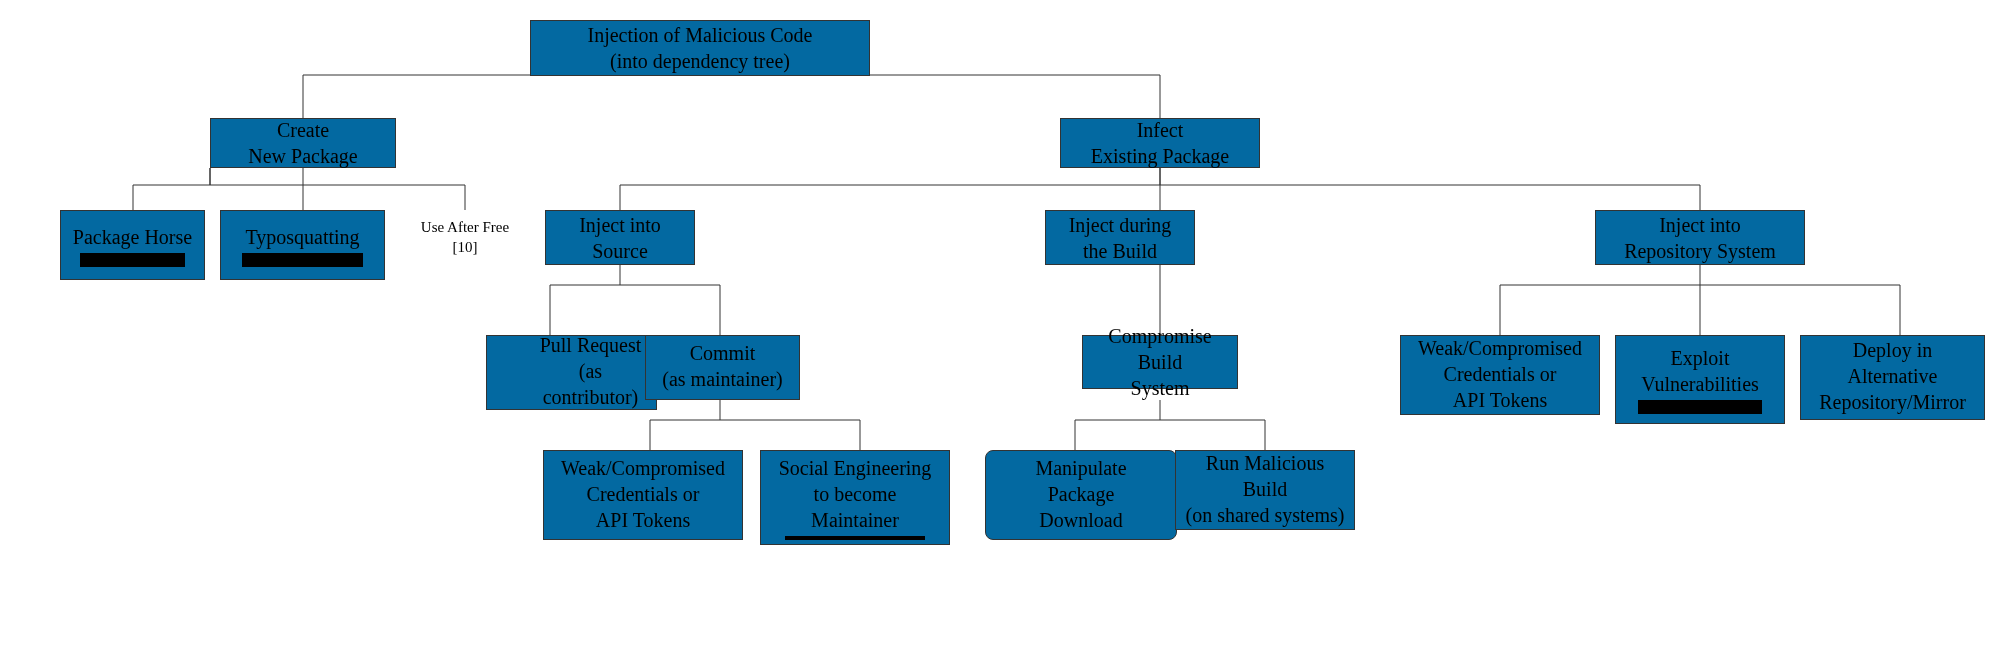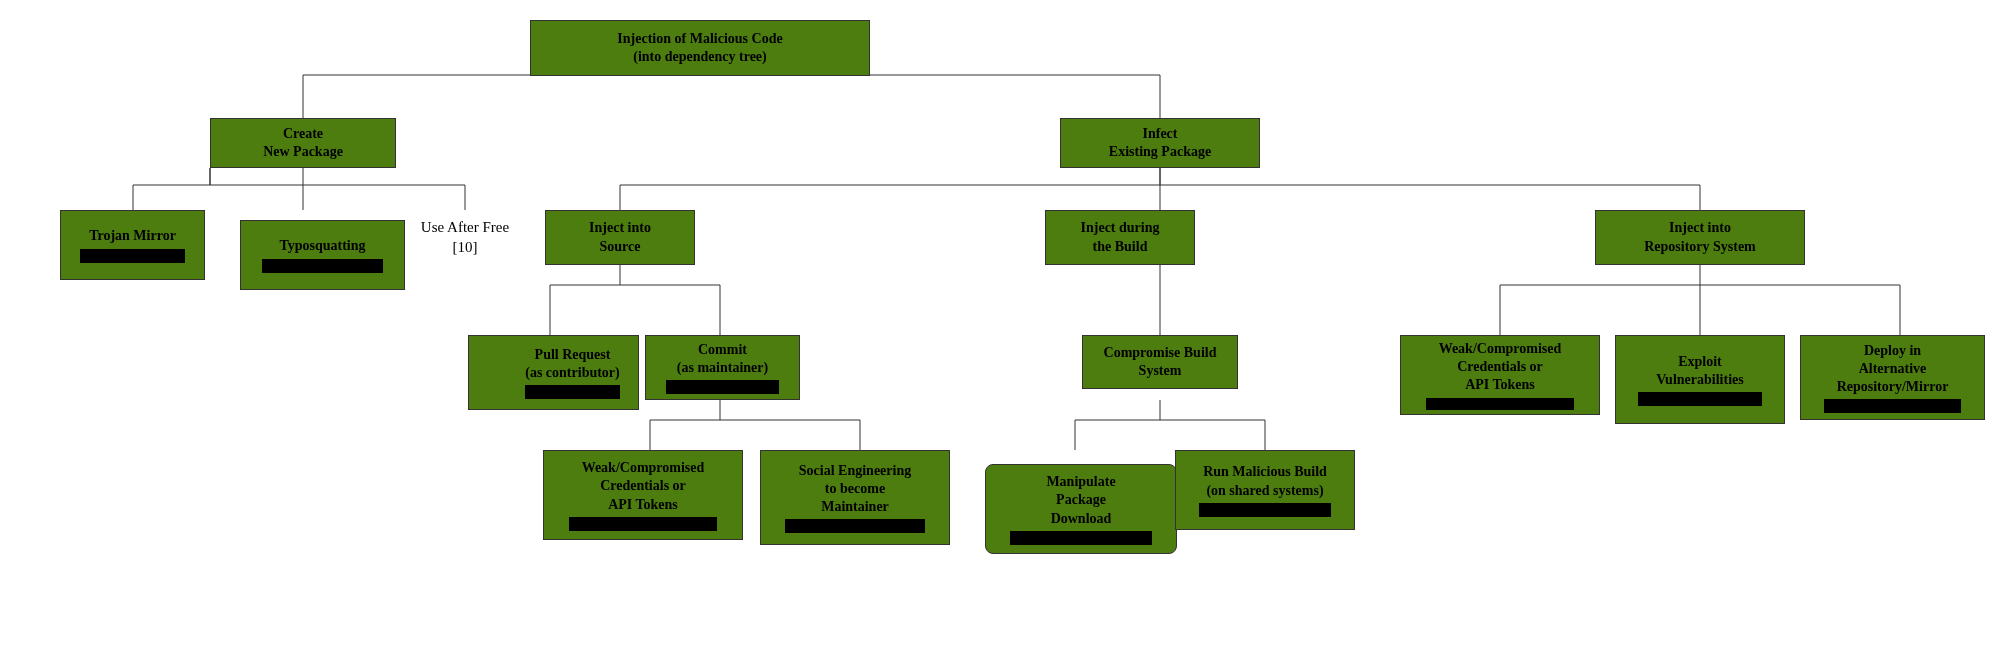--- a/index.html
+++ b/index.html
@@ -19,30 +19,29 @@
     svg#lines {
       position: absolute;
       top: 0; left: 0;
       width: 2001px;
       height: 652px;
       pointer-events: none;
     }
     .node {
       position: absolute;
       border: 1px solid #333;
-      background: #4d7c0f;
+      background: #0369a1;
       text-align: center;
-      font-size: 14px;
+      font-size: 20px;
       line-height: 1.3;
       padding: 4px 6px;
       display: flex;
       flex-direction: column;
       align-items: center;
       justify-content: center;
-      font-weight: bold;
     }
     .node .black-bar {
       background: #000;
       width: 80%;
       height: 14px;
       margin-top: 3px;
       display: block;
     }
     .node-noborder {
       position: absolute;
@@ -134,46 +133,46 @@
 
   <div class="node" style="left:1060px; top:118px; width:200px; height:50px;">
     <span>Infect<br>Existing Package</span>
   </div>
 
   <div class="node" style="left:210px; top:118px; width:186px; height:50px;">
     <span>Create<br>New Package</span>
   </div>
 
   <div class="node" style="left:60px; top:210px; width:145px; height:70px;">
-    <span>Trojan Mirror</span>
-    <span class="black-bar"></span>
-  </div>
-
-  <div class="node" style="left:220px; top:220px; width:165px; height:70px;margin-left:20px;">
+    <span>Package Horse</span>
+    <span class="black-bar"></span>
+  </div>
+
+  <div class="node" style="left:220px; top:210px; width:165px; height:70px;">
     <span>Typosquatting</span>
     <span class="black-bar"></span>
   </div>
 
   <div class="node-noborder" style="left:400px; top:210px; width:130px; height:55px;">
     <span>Use After Free<br>[10]</span>
   </div>
 
   <div class="node" style="left:545px; top:210px; width:150px; height:55px;">
     <span>Inject into<br>Source</span>
   </div>
 
   <div class="node" style="left:1045px; top:210px; width:150px; height:55px;">
     <span>Inject during<br>the Build</span>
   </div>
 
   <div class="node" style="left:1595px; top:210px; width:210px; height:55px;">
     <span>Inject into<br>Repository System</span>
   </div>
 
-  <div class="node" style="left:468px; top:335px; width:171px; height:75px;padding-left:44px;">
+  <div class="node" style="left:486px; top:335px; width:171px; height:75px;padding-left:44px;">
     <span>Pull Request<br>(as contributor)</span>
     <span class="black-bar"></span>
   </div>
 
   <div class="node" style="left:645px; top:335px; width:155px; height:65px;justify-content:center;">
     <span>Commit<br>(as maintainer)</span>
     <span class="black-bar"></span>
   </div>
 
   <div class="node" style="left:1082px; top:335px; width:156px; height:54px;">
@@ -198,21 +197,21 @@
   <div class="node" style="left:543px; top:450px; width:200px; height:90px;">
     <span>Weak/Compromised<br>Credentials or<br>API Tokens</span>
     <span class="black-bar"></span>
   </div>
 
   <div class="node" style="left:760px; top:450px; width:190px; height:95px;">
     <span>Social Engineering<br>to become<br>Maintainer</span>
     <span class="black-bar"></span>
   </div>
 
-  <div class="node" style="left:985px; top:464px; width:192px; height:90px;border-radius:8px;">
+  <div class="node" style="left:985px; top:450px; width:192px; height:90px;border-radius:8px;">
     <span>Manipulate<br>Package<br>Download</span>
     <span class="black-bar"></span>
   </div>
 
   <div class="node" style="left:1175px; top:450px; width:180px; height:80px;">
     <span>Run Malicious Build<br>(on shared systems)</span>
     <span class="black-bar"></span>
   </div>
 
 </div>

